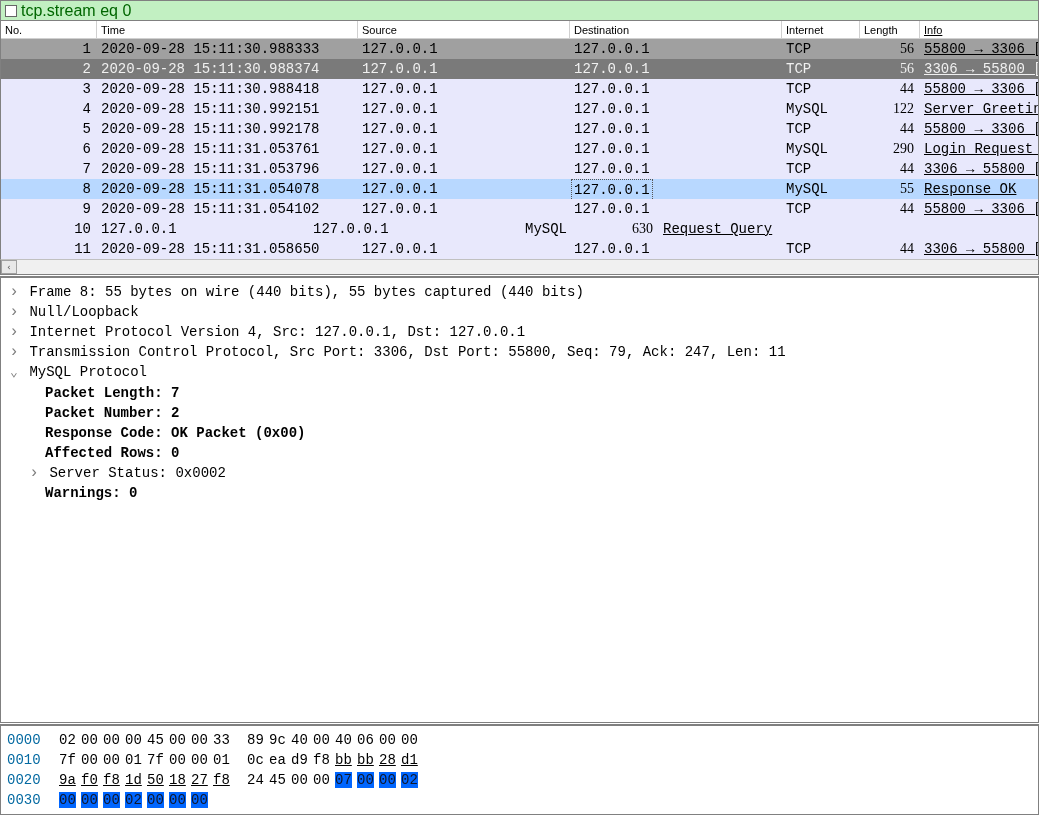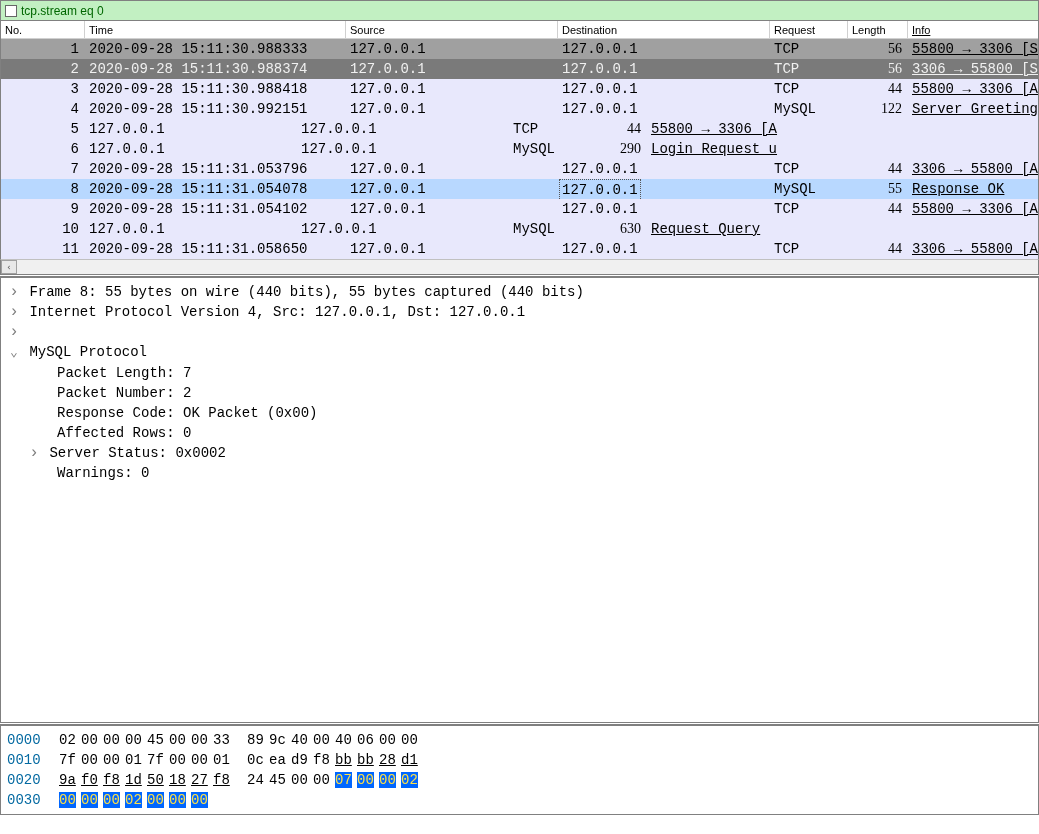--- a/index.html
+++ b/index.html
@@ -27,21 +27,21 @@
     border: 1px solid #666;
     margin-right: 4px;
     background: #fff;
   }
   .filter-input {
     flex: 1;
     background: #c2f0c2;
     border: none;
     outline: none;
     font-family: Arial, sans-serif;
-    font-size: 12px;
+    font-size: 16px;
     color: #006600;
   }
   .packet-list {
     border: 1px solid #808080;
     border-bottom: none;
     position: relative;
   }
   .headers {
     display: flex;
     background: #ffffff;
@@ -50,21 +50,21 @@
     font-family: Arial, sans-serif;
     height: 18px;
     line-height: 18px;
   }
   .headers div {
     border-right: 1px solid #d0d0d0;
     padding-left: 4px;
     white-space: nowrap;
     overflow: hidden;
   }
-  .col-no     { width: 84px; }
+  .col-no     { width: 96px; }
   .col-time   { width: 261px; }
   .col-source { width: 212px; }
   .col-dest   { width: 212px; }
   .col-proto  { width: 78px; }
   .col-len    { width: 60px; }
   .col-info   { flex: 1; border-right: none !important; text-decoration: underline; }
   .row {
     display: flex;
     font-family: Consolas, "Courier New", monospace;
     font-size: 14px;
@@ -120,53 +120,53 @@
   }
   .tree-row .arrow {
     display: inline-block;
     width: 14px;
     text-align: center;
     color: #808080;
     cursor: pointer;
   }
   .tree-row.col  .arrow::before { content: "›"; font-size: 16px; }
   .tree-row.exp  .arrow::before { content: "⌄"; font-size: 13px; }
-  .tree-child { padding-left: 56px; }
+  .tree-child { padding-left: 44px; font-weight: bold; }
   .tree-top   { padding-left: 6px; }
   .topchild   { padding-left: 26px; }
   .detail-text { display: inline-block; }
   .hex-pane {
     border: 1px solid #808080;
     font-family: Consolas, "Courier New", monospace;
     font-size: 14px;
     padding: 4px 6px;
     height: 90px;
   }
   .hex-row { line-height: 20px; white-space: nowrap; }
   .hex-off   { color: #0369a1; display: inline-block; width: 52px; }
   .hex-b     { display: inline-block; width: 22px; }
   .hex-gap   { display: inline-block; width: 12px; }
   .hl-und span { text-decoration: underline; }
-  .hl-sel span { background: #0066ff; color: #fde047; }
+  .hl-sel span { background: #0066ff; color: #0f172a; }
 </style>
 </head>
 <body>
 
 <div class="filter-bar">
   <div class="filter-icon"></div>
   <input class="filter-input" type="text" value="tcp.stream eq 0" style="">
 </div>
 
 <div class="packet-list">
   <div class="headers">
     <div class="col-no">No.</div>
     <div class="col-time">Time</div>
     <div class="col-source">Source</div>
     <div class="col-dest">Destination</div>
-    <div class="col-proto">Request</div>
+    <div class="col-proto">Internet</div>
     <div class="col-len">Length</div>
     <div class="col-info">Info</div>
   </div>
   <div id="packet-rows">
       <div class="row gray">
         <div class="col-no">1</div>
         <div class="col-time">2020-09-28 15:11:30.988333</div>
         <div class="col-source">127.0.0.1</div>
         <div class="col-dest">127.0.0.1</div>
         <div class="col-proto">TCP</div>
@@ -195,28 +195,30 @@
         <div class="col-no">4</div>
         <div class="col-time">2020-09-28 15:11:30.992151</div>
         <div class="col-source">127.0.0.1</div>
         <div class="col-dest">127.0.0.1</div>
         <div class="col-proto">MySQL</div>
         <div class="col-len">122</div>
         <div class="col-info">Server Greeting</div>
       </div>
       <div class="row ">
         <div class="col-no">5</div>
+        <div class="col-time">2020-09-28 15:11:30.992178</div>
         <div class="col-source">127.0.0.1</div>
         <div class="col-dest">127.0.0.1</div>
         <div class="col-proto">TCP</div>
         <div class="col-len">44</div>
         <div class="col-info">55800 → 3306 [A</div>
       </div>
       <div class="row ">
         <div class="col-no">6</div>
+        <div class="col-time">2020-09-28 15:11:31.053761</div>
         <div class="col-source">127.0.0.1</div>
         <div class="col-dest">127.0.0.1</div>
         <div class="col-proto">MySQL</div>
         <div class="col-len">290</div>
         <div class="col-info">Login Request u</div>
       </div>
       <div class="row ">
         <div class="col-no">7</div>
         <div class="col-time">2020-09-28 15:11:31.053796</div>
         <div class="col-source">127.0.0.1</div>
@@ -270,24 +272,29 @@
 
 <div class="pane-divider"></div>
 
 <div class="detail-pane">
   <div class="tree-row col tree-top">
     <span class="arrow"></span>
     <span class="detail-text">Frame 8: 55 bytes on wire (440 bits), 55 bytes captured (440 bits)</span>
   </div>
   <div class="tree-row col tree-top">
     <span class="arrow"></span>
+    <span class="detail-text">Null/Loopback</span>
+  </div>
+  <div class="tree-row col tree-top">
+    <span class="arrow"></span>
     <span class="detail-text">Internet Protocol Version 4, Src: 127.0.0.1, Dst: 127.0.0.1</span>
   </div>
   <div class="tree-row col tree-top">
     <span class="arrow"></span>
+    <span class="detail-text">Transmission Control Protocol, Src Port: 3306, Dst Port: 55800, Seq: 79, Ack: 247, Len: 11</span>
   </div>
   <div class="tree-row exp tree-top">
     <span class="arrow"></span>
     <span class="detail-text">MySQL Protocol</span>
   </div>
   <div class="tree-row none tree-child">
     <span class="detail-text">Packet Length: 7</span>
   </div>
   <div class="tree-row none tree-child">
     <span class="detail-text">Packet Number: 2</span>

